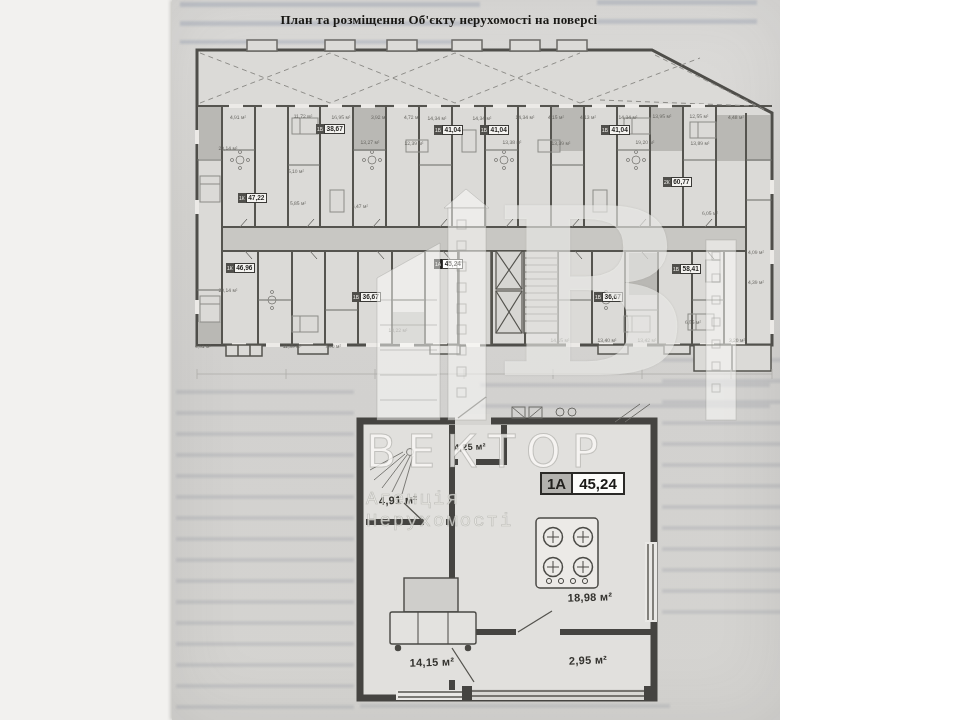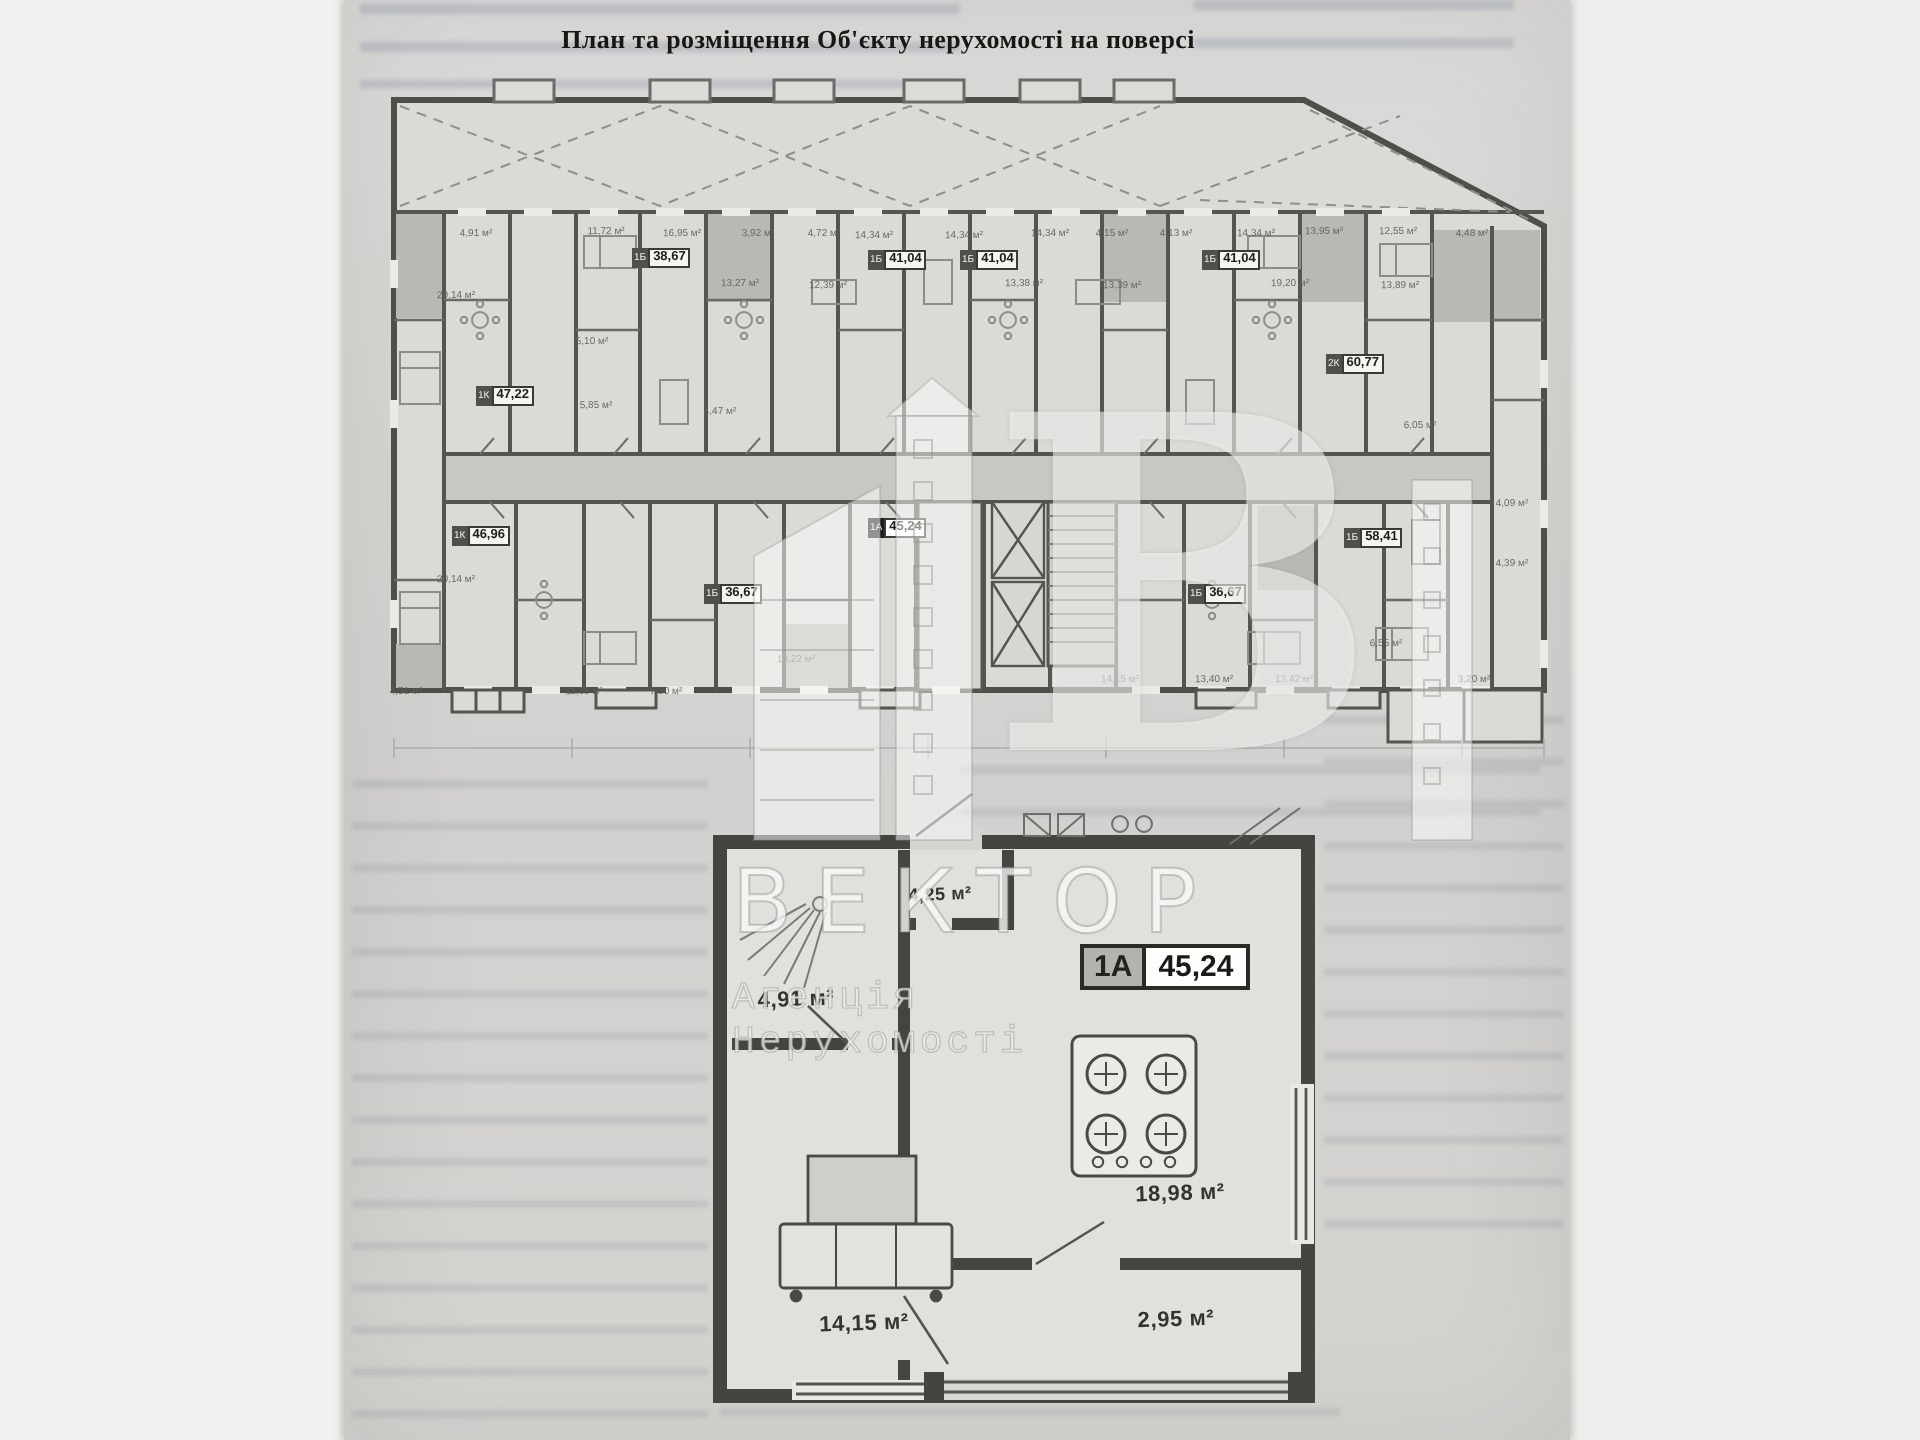--- a/index.html
+++ b/index.html
@@ -1,16 +1,16 @@
 <!DOCTYPE html>
 <html><head>
 <meta charset="utf-8">
 <style>
   html,body{margin:0;padding:0;}
-  .canvas{position:relative;width:960px;height:720px;background:#f2f1ef;overflow:hidden;
+  .canvas{position:relative;width:780px;height:720px;background:#f2f1ef;overflow:hidden;
           font-family:"Liberation Sans",sans-serif;}
   .photo-margin-right{position:absolute;right:0;top:0;width:175px;height:720px;background:#efeeec;}
   .page{position:absolute;left:172px;top:0;width:613px;height:720px;
         background:linear-gradient(180deg,#dcdbd9 0%,#d6d5d2 30%,#d2d1cf 55%,#d5d4d1 100%);
         box-shadow:inset 0 0 70px rgba(60,60,55,.10), -2px 0 3px rgba(90,90,85,.25), 2px 0 3px rgba(90,90,85,.2);}
   .doc-title{position:absolute;left:255px;top:12px;width:368px;text-align:center;
         font-family:"Liberation Serif",serif;font-weight:bold;font-size:13px;color:#181714;
         letter-spacing:.2px;}
   
   .bleed{position:absolute;filter:blur(1.1px);opacity:.55;pointer-events:none;

